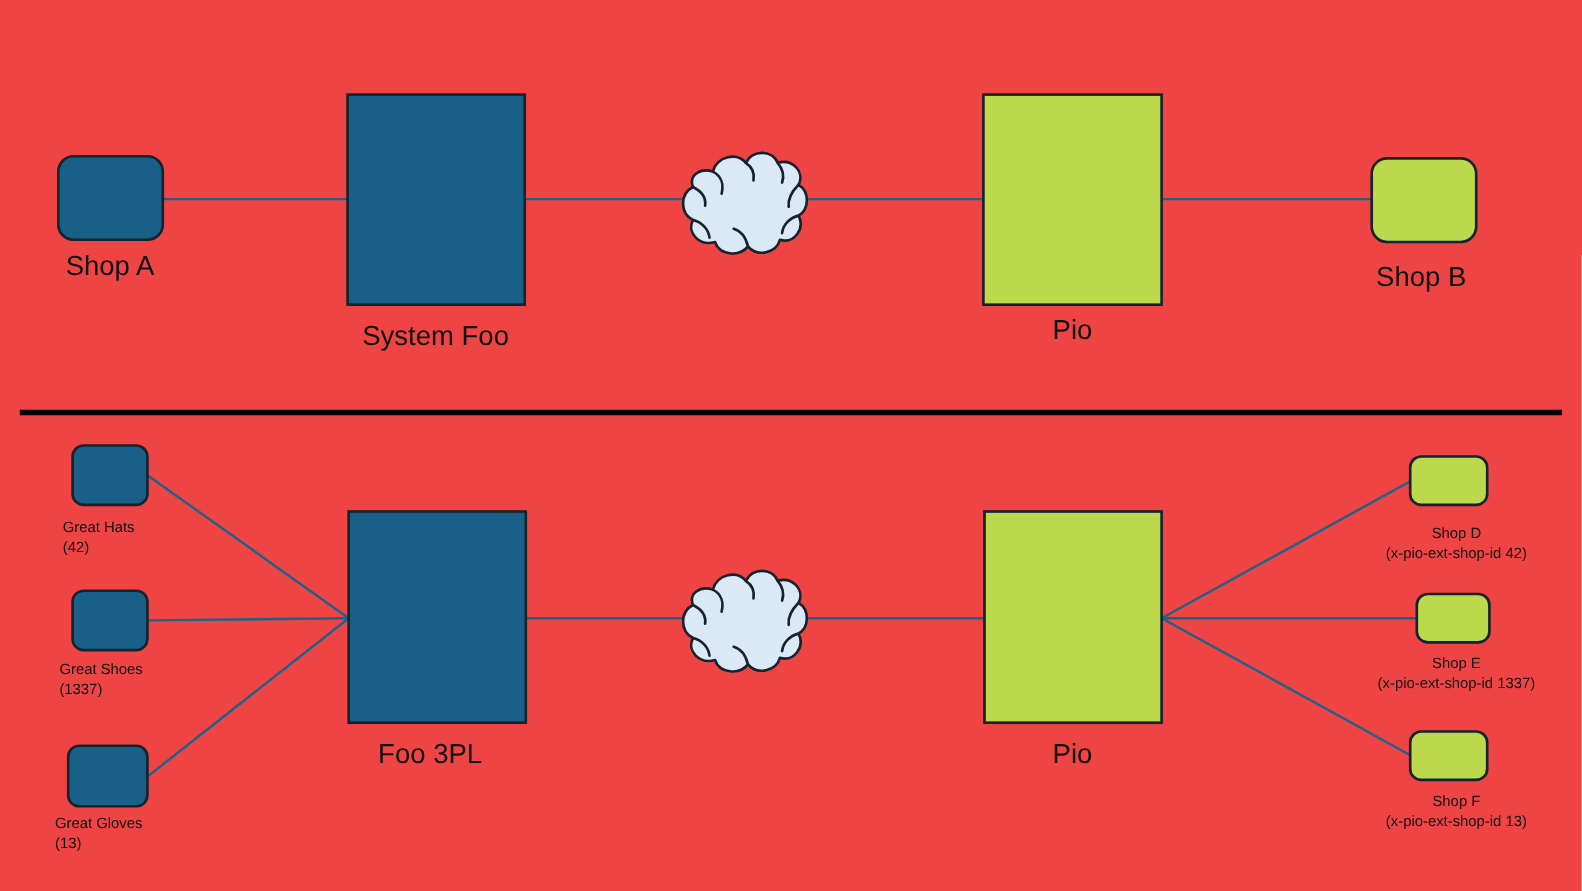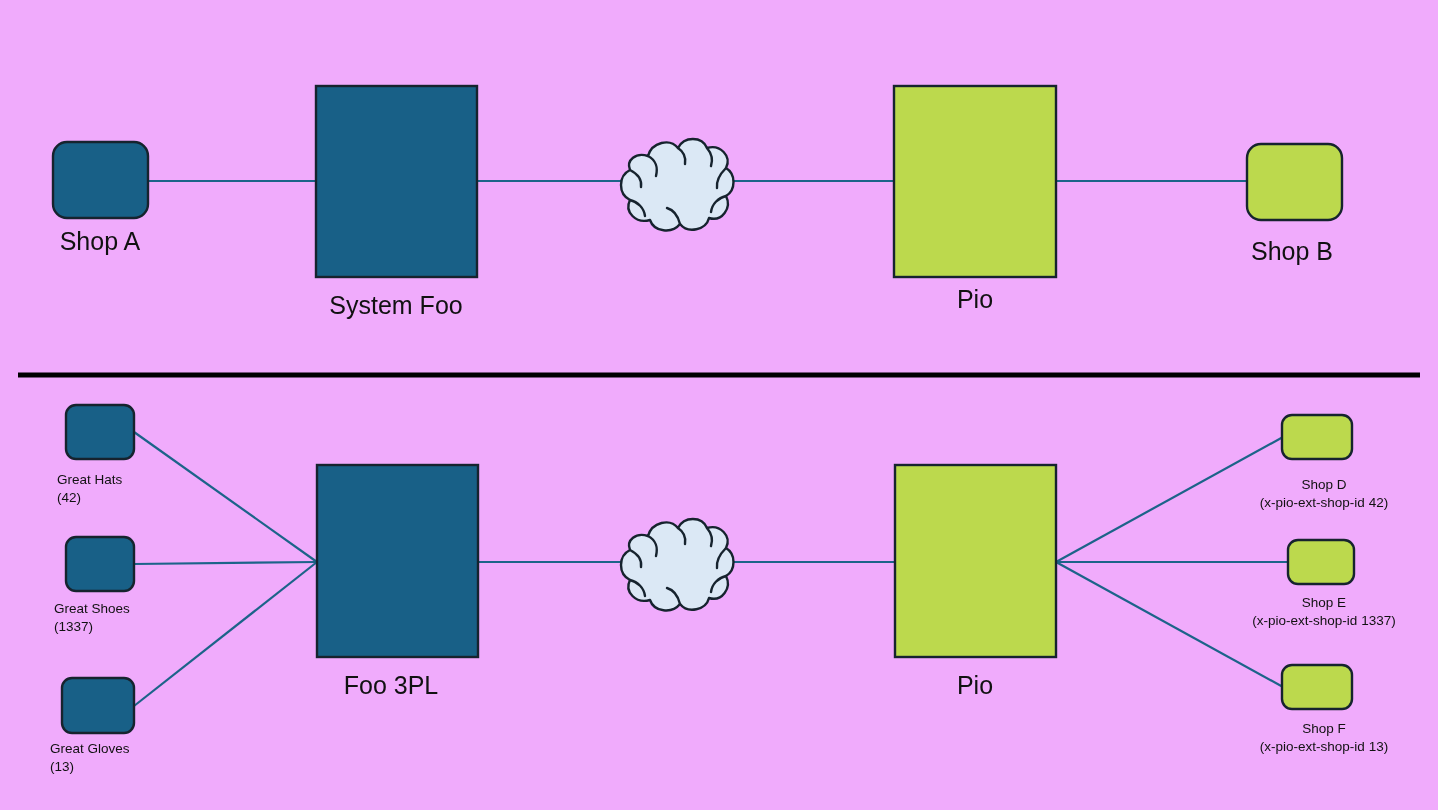--- a/index.html
+++ b/index.html
@@ -10,21 +10,21 @@
   body {
     width: 1438px;
     height: 810px;
     overflow: hidden;
     font-family: "Liberation Sans", sans-serif;
   }
   #diagram-root {
     position: relative;
     width: 1438px;
     height: 810px;
-    background: #f0abfc;
+    background: #ef4444;
   }
   svg.canvas {
     position: absolute;
     top: 0;
     left: 0;
     width: 1438px;
     height: 810px;
     display: block;
   }
   .node-shape {

